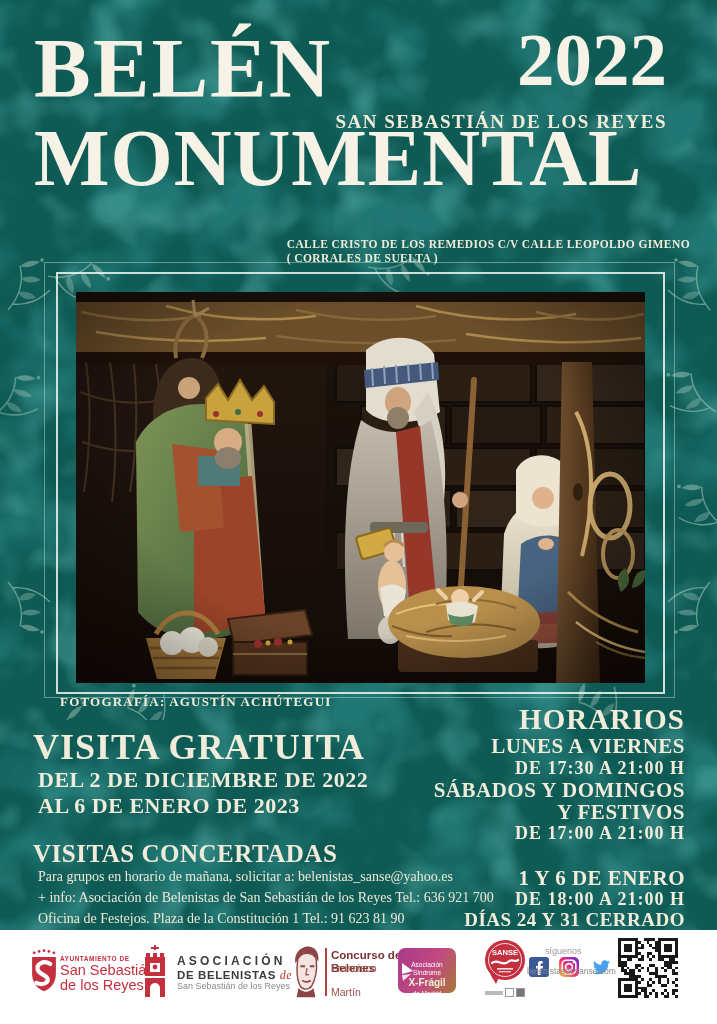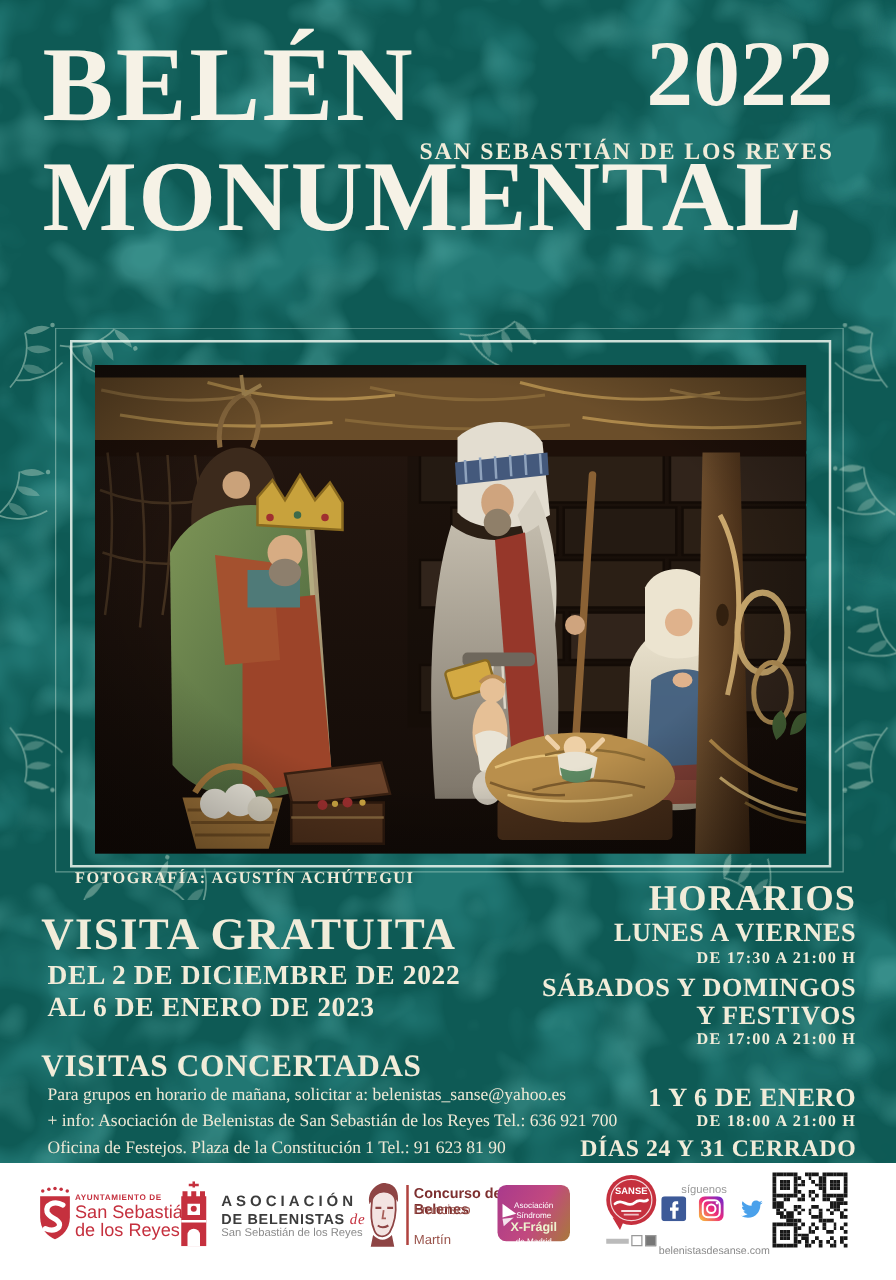--- a/index.html
+++ b/index.html
@@ -31,21 +31,21 @@
   .dates{left:38px;font-size:22px;font-weight:bold;letter-spacing:.5px;}
   .d1{top:767px;} .d2{top:793px;}
   .concert-title{left:33px;top:840px;font-size:25px;font-weight:bold;letter-spacing:.5px;}
   .concert-line{left:38px;font-size:14px;color:#efe9d6;}
   .c0{top:869px;} .c1{top:890px;} .c2{top:911px;}
 
   
   .hor{right:32px;text-align:right;font-weight:bold;}
   .hor-title{top:703px;font-size:29px;letter-spacing:1px;}
   .hor-days{font-size:21px;letter-spacing:.5px;}
-  .hor-hours{font-size:13px;letter-spacing:1px;}
+  .hor-hours{font-size:18px;letter-spacing:1px;}
   .h1d{top:734px;} .h1h{top:758px;}
   .h2d1{top:778px;} .h2d2{top:800px;} .h2h{top:823px;}
   .h3d1{top:843px;font-size:22px;} .h3d2{top:866px;} .h3h{top:889px;}
   .hor-closed{top:909px;font-size:19px;letter-spacing:.5px;}
 
   
   .footer{position:absolute;left:0;top:930px;width:717px;height:94px;background:#ffffff;
           z-index:3;font-family:"Liberation Sans",sans-serif;color:#444;}
   .footer .abs{position:absolute;}
   .red{color:#c5303e;}
@@ -65,21 +65,21 @@
            background:linear-gradient(120deg,#a93a8c 0%,#c2497f 55%,#a8793b 100%);
            color:#fff;text-align:center;font-size:6.5px;line-height:1.25;padding-top:13px;box-sizing:border-box;}
   .xfragil .big{font-size:10px;font-weight:bold;color:#eef3cf;}
   .xfragil .bfly{position:absolute;left:3px;top:14px;}
   .sanse-sub{left:485px;top:58px;display:flex;gap:2px;align-items:center;}
   .sanse-sub .bar{width:18px;height:4px;background:#bbb;}
   .sanse-sub .bx{width:7px;height:7px;border:1px solid #999;background:#fff;}
   .sanse-sub .bx.f{background:#777;}
   .siguenos{left:545px;top:16px;font-size:9px;color:#9a9a9a;}
   .social-row{left:529px;top:27px;display:flex;gap:10px;align-items:center;}
-  .website{left:527px;top:65px;font-size:8.5px;color:#8a8a8a;}
+  .website{left:527px;top:36px;font-size:8.5px;color:#8a8a8a;}
   .qr-code{left:616px;top:6px;width:64px;height:64px;background:#fff;padding:2px;box-sizing:border-box;
            display:grid;grid-template-columns:repeat(21,1fr);grid-template-rows:repeat(21,1fr);}
   .qr-code div.on{background:#181818;}
 </style>
 </head>
 <body>
 
 <div class="poster">
 
   <svg class="bg-svg" width="717" height="1024" aria-hidden="true">
@@ -95,20 +95,24 @@
     </defs>
     <rect width="717" height="1024" fill="#0e5a55"></rect>
     <rect width="717" height="1024" filter="url(#mot1)" opacity="0.55"></rect>
     <rect width="717" height="1024" filter="url(#mot2)" opacity="0.40"></rect>
   </svg>
 
   <div class="abs z title-line title1">BELÉN</div>
   <div class="abs z title-line title2">MONUMENTAL</div>
   <div class="abs z year">2022</div>
   <div class="abs z city">SAN SEBASTIÁN DE LOS REYES</div>
+  <div class="abs z addr">
+    <span>CALLE CRISTO DE LOS REMEDIOS C/V CALLE LEOPOLDO GIMENO</span><br>
+    <span>( CORRALES DE SUELTA )</span>
+  </div>
 
   <svg class="abs z ornaments" width="717" height="480" viewBox="0 240 717 480" aria-hidden="true">
     <defs>
       <g id="sprig" fill="none" stroke="#aecfc0" stroke-width="1.4">
         <path d="M2,58 C14,44 18,30 14,14"></path>
         <path d="M14,14 q10,-8 20,-4 q-12,8 -20,4z" fill="#aecfc0" stroke="none" opacity=".85"></path>
         <path d="M15,26 q12,-4 20,2 q-14,6 -20,-2z" fill="#aecfc0" stroke="none" opacity=".7"></path>
         <path d="M12,40 q12,-2 18,6 q-14,4 -18,-6z" fill="#aecfc0" stroke="none" opacity=".6"></path>
         <circle cx="36" cy="8" r="1.8" fill="#aecfc0" stroke="none"></circle>
         <path d="M6,52 C20,54 34,48 44,38"></path>

